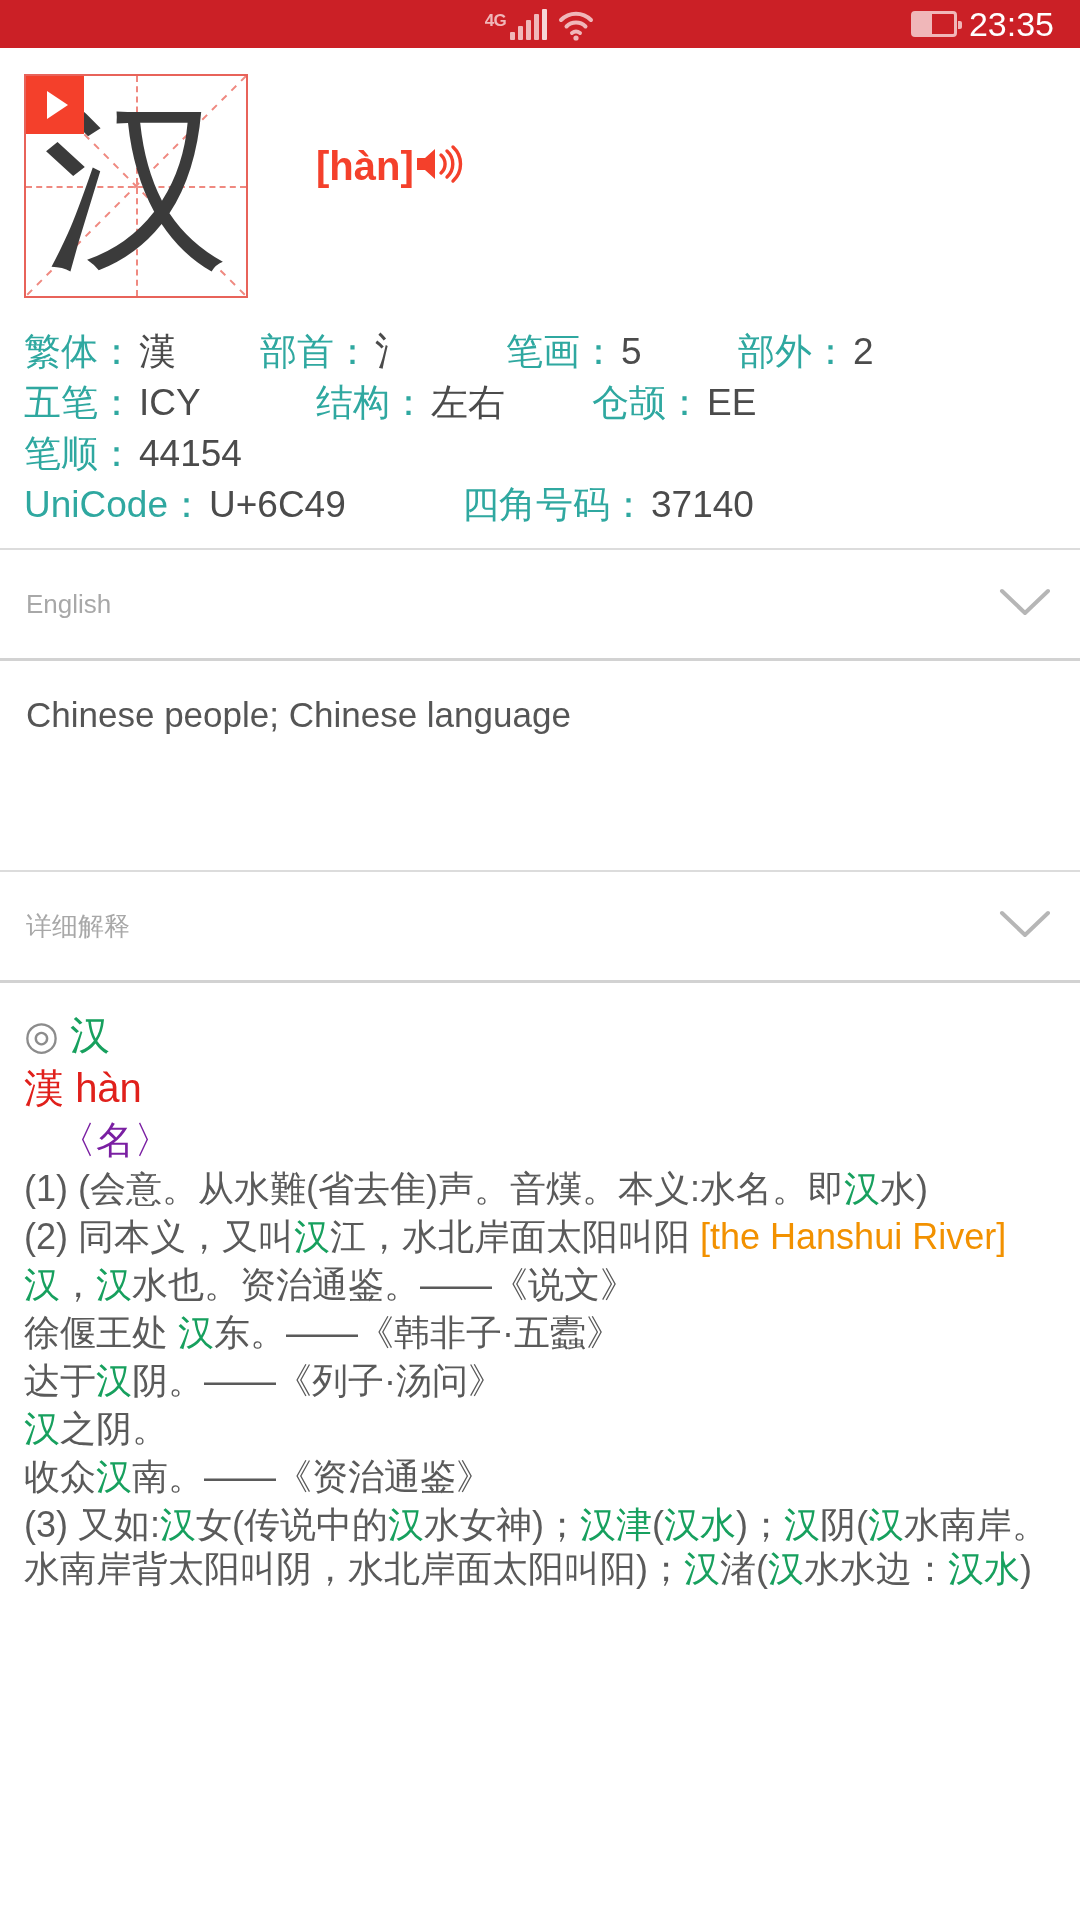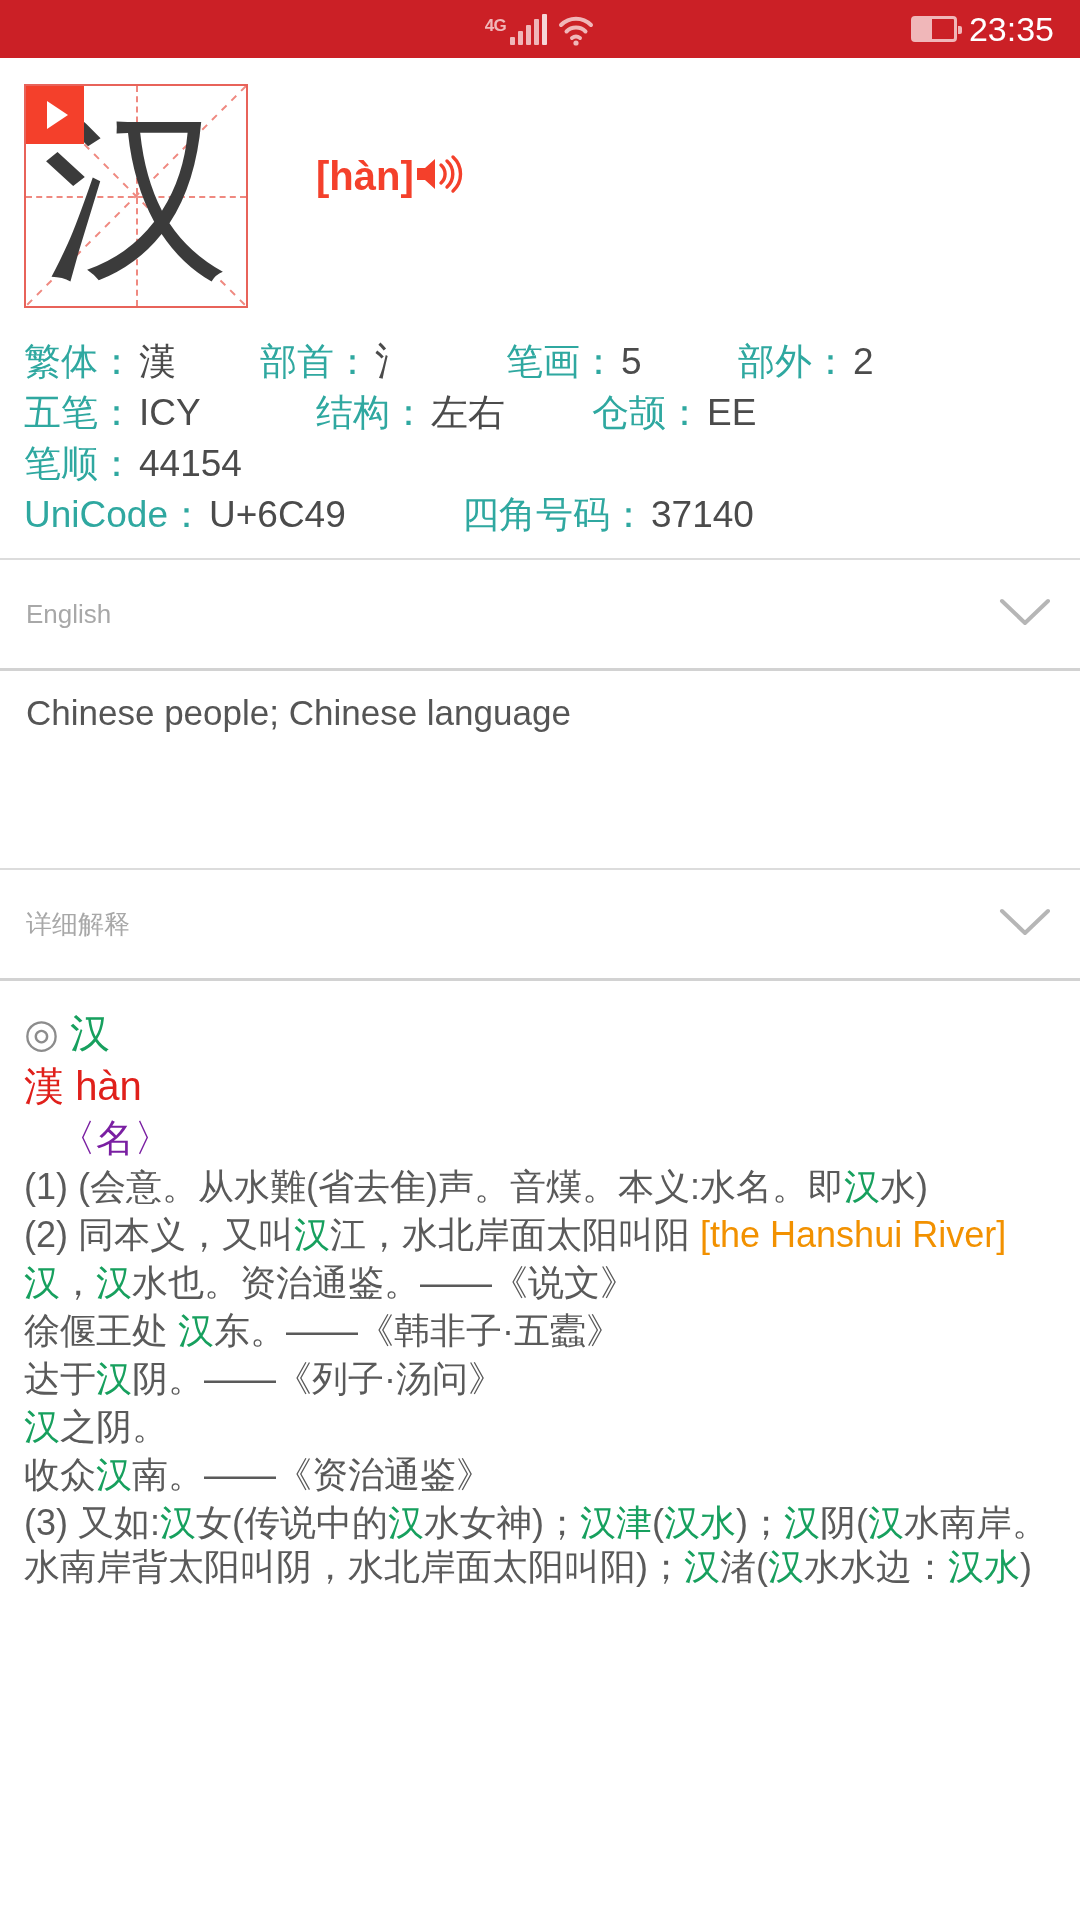--- a/index.html
+++ b/index.html
@@ -10,21 +10,21 @@
   body {
     width: 1080px;
     height: 1920px;
     overflow: hidden;
     font-family: "Liberation Sans", "DejaVu Sans", sans-serif;
     -webkit-font-smoothing: antialiased;
   }
 
   
   .statusbar {
-    height: 58px;
+    height: 48px;
     background: #CB2026;
     display: flex;
     align-items: center;
     position: relative;
     color: #ffffff;
   }
   .sb-center {
     position: absolute;
     left: 0; right: 0;
     display: flex;
@@ -228,20 +228,21 @@
   .section-title {
     font-size: 26px;
     color: #a8a8a8;
     line-height: 1;
   }
   .chev { display:block; }
 
   .section-body {
     padding: 18px 40px 0 26px;
     box-sizing: border-box;
+    margin-top: 12px;
   }
   .eng-text {
     font-size: 35px;
     color: #555555;
     line-height: 1.35;
   }
   .eng-pad { height: 132px; }
 
   
   .detail {

